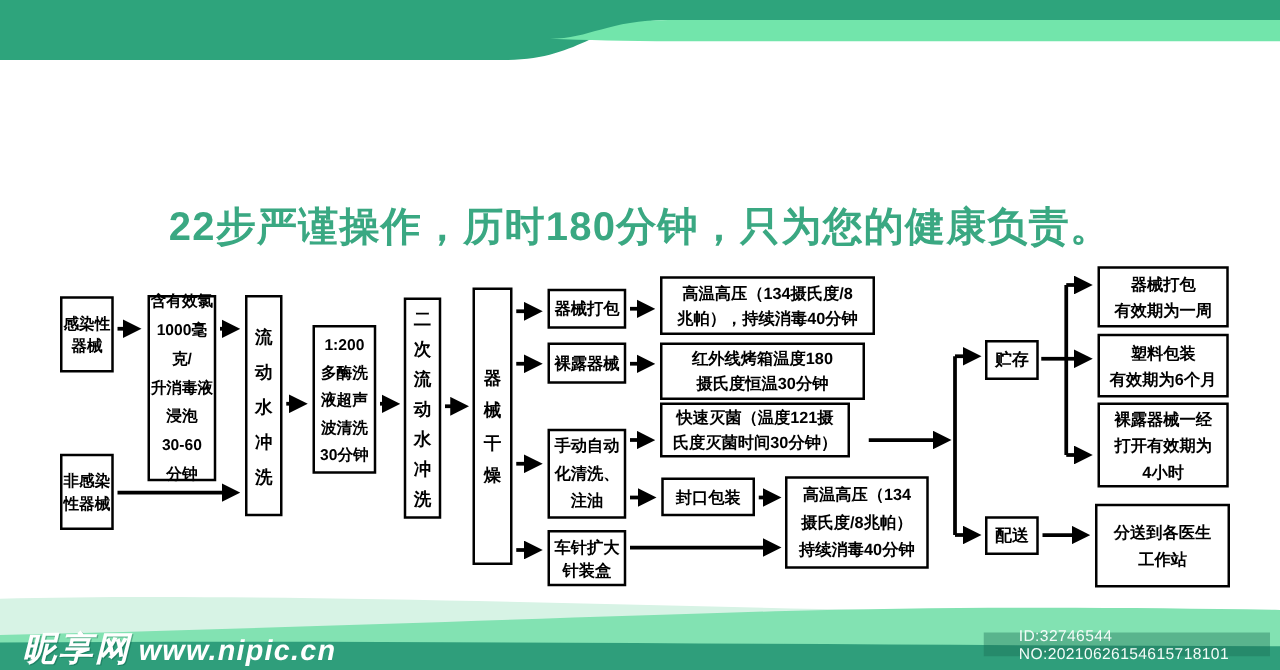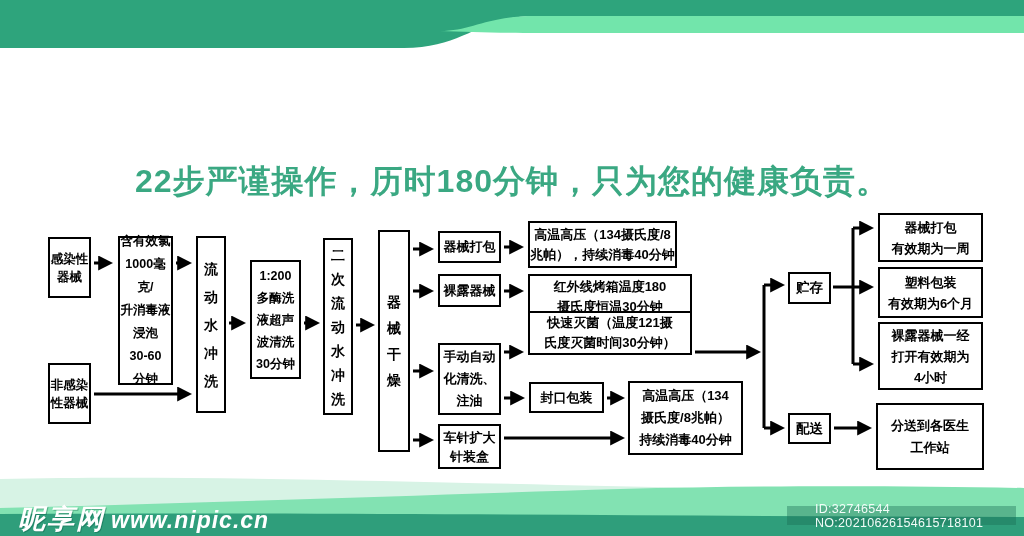--- a/index.html
+++ b/index.html
@@ -149,29 +149,29 @@
     </div>
   <div class="fbox" style="left:438px; top:343px; width:63px;  height:72px;  font-size:13px;   line-height:22px;">
       <span>手动自动
 化清洗、
 注油</span>
     </div>
   <div class="fbox" style="left:438px; top:424px; width:63px;  height:45px;  font-size:13px;   line-height:19px;">
       <span>车针扩大
 针装盒</span>
     </div>
-  <div class="fbox" style="left:528px; top:221px; width:149px; height:47px;  font-size:13px;   line-height:20px;">
+  <div class="fbox" style="left:528px; top:221px; width:172px; height:47px;  font-size:13px;   line-height:20px;">
       <span>高温高压（134摄氏度/8
 兆帕），持续消毒40分钟</span>
     </div>
   <div class="fbox" style="left:528px; top:274px; width:164px; height:46px;  font-size:13px;   line-height:20px;">
       <span>红外线烤箱温度180
 摄氏度恒温30分钟</span>
     </div>
-  <div class="fbox" style="left:528px; top:311px; width:164px; height:44px;  font-size:13px;   line-height:20px;">
+  <div class="fbox" style="left:528px; top:322px; width:152px; height:44px;  font-size:13px;   line-height:20px;">
       <span>快速灭菌（温度121摄
 氏度灭菌时间30分钟）</span>
     </div>
   <div class="fbox" style="left:529px; top:382px; width:75px;  height:31px;  font-size:13px;">
       <span>封口包装</span>
     </div>
   <div class="fbox" style="left:628px; top:381px; width:115px; height:74px;  font-size:13px;   line-height:22px;">
       <span>高温高压（134
 摄氏度/8兆帕）
 持续消毒40分钟</span>

